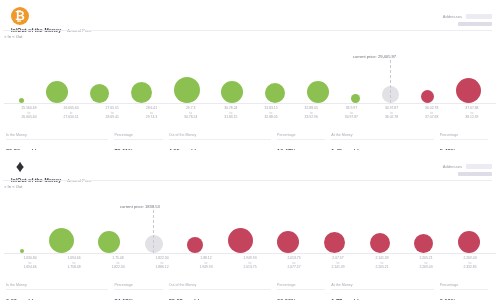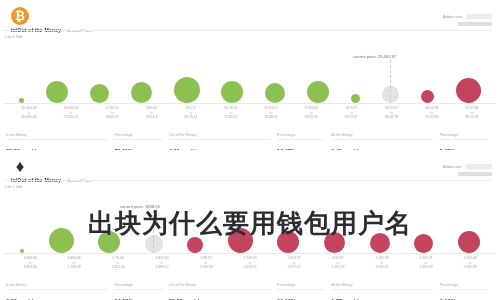--- a/index.html
+++ b/index.html
@@ -399,15 +399,14 @@
     <div class="stats">
         <div class="stat w-addr"><span class="stat-label">In the Money</span><span class="stat-rule"></span><span class="stat-value">0.96m addresses</span></div>
         <div class="stat w-pct"><span class="stat-label">Percentage</span><span class="stat-rule"></span><span class="stat-value">24.18%</span></div>
         <div class="stat w-addr"><span class="stat-label">Out of the Money</span><span class="stat-rule"></span><span class="stat-value">20.08m addresses</span></div>
         <div class="stat w-pct"><span class="stat-label">Percentage</span><span class="stat-rule"></span><span class="stat-value">69.00%</span></div>
         <div class="stat w-addr"><span class="stat-label">At the Money</span><span class="stat-rule"></span><span class="stat-value">1.77m addresses</span></div>
         <div class="stat w-pct"><span class="stat-label">Percentage</span><span class="stat-rule"></span><span class="stat-value">0.16%</span></div>
       </div>
   </div>
 
-  <div class="overlay-text">出块为什么要用钱包用户名</div>
 
 </div>
 
 </body></html>

